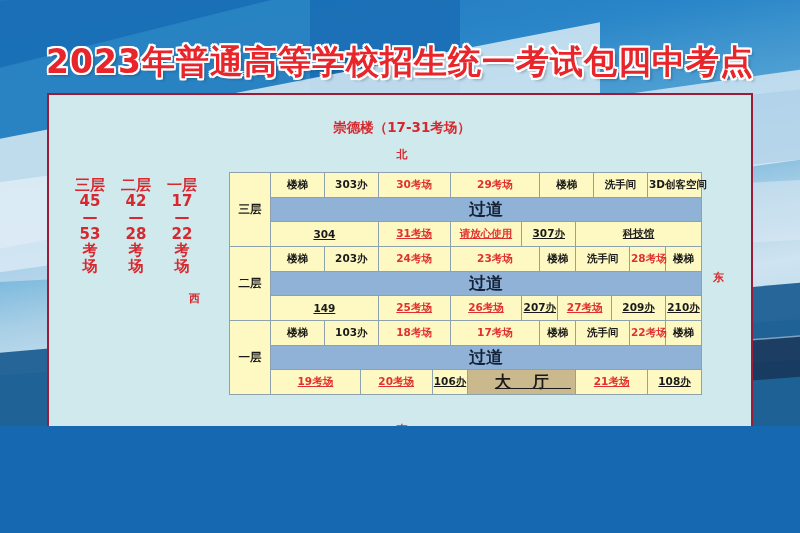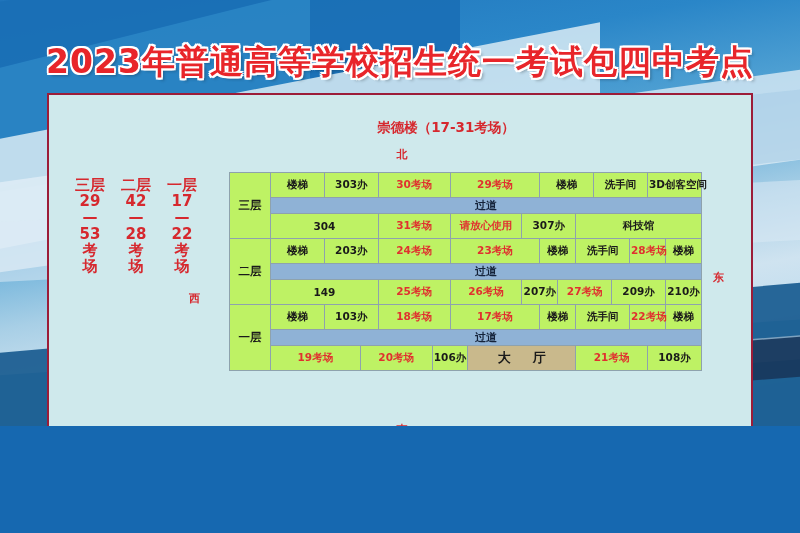--- a/index.html
+++ b/index.html
@@ -49,21 +49,21 @@
 
   
   .panel{
     position:absolute;left:47px;top:93px;width:706px;height:348px;
     background:#cfe9ec;border:2px solid #9c1c38;box-sizing:border-box;
   }
   .panel-inner{position:absolute;inset:0;}
 
   .bldg-title{
     position:absolute;top:24px;left:0;width:706px;text-align:center;
-    color:#d6282e;font-size:13.5px;font-weight:bold;margin-left:44px;
+    color:#d6282e;font-size:13.5px;font-weight:bold;
   }
   .dir{position:absolute;color:#d6282e;font-size:11px;font-weight:bold;}
   .dir-n{top:52px;left:0;width:706px;text-align:center;}
   .dir-s{top:327px;left:0;width:706px;text-align:center;}
   .dir-w{top:196px;left:140px;}
   .dir-e{top:175px;left:664px;}
 
   
   .legend{position:absolute;left:24px;top:82px;width:124px;height:190px;
     display:flex;flex-direction:row-reverse;justify-content:flex-start;gap:16px;}
@@ -71,34 +71,34 @@
     display:flex;flex-direction:column;align-items:center;
     color:#d6282e;font-size:15px;font-weight:bold;line-height:1.08;
   }
   .leg-col span{display:block;}
 
   
   .tbl{position:absolute;left:180px;top:77px;border-collapse:collapse;
        width:473px;table-layout:fixed;}
   .tbl td{
     border:1px solid #8ea2ad;
-    background:#bef264;
+    background:#fef9c3;
     font-size:10.5px;color:#1a1a1a;
     text-align:center;vertical-align:middle;
     height:24px;padding:0 1px;white-space:nowrap;
     font-weight:bold;
   }
   .tbl td.floor{width:38px;font-size:11.5px;}
   .tbl td.exam{color:#e0312f;}
   .tbl td.corridor{
-    background:#8fb2d6;color:#15233a;font-size:11px;font-weight:bold;height:15px;
-  }
-  .tbl td.hall{background:#c9b98c;font-size:13px;letter-spacing:22px;
+    background:#8fb2d6;color:#15233a;font-size:17px;font-weight:bold;height:15px;
+  }
+  .tbl td.hall{background:#c9b98c;font-size:16px;letter-spacing:22px;
     text-indent:22px;color:#1a1a1a;}
-  .tbl tr.block-end td{border-bottom:1px solid #8ea2ad;}
+  .tbl tr.block-end td{border-bottom:1px solid #8ea2ad;text-decoration:underline;}
 
   .midgate{
     position:absolute;left:461px;top:407px;width:120px;height:15px;
     background:#f7ca97;border:1px solid #b08a5a;box-sizing:border-box;
     font-size:10px;font-weight:bold;color:#1a1a1a;
     display:flex;align-items:center;justify-content:center;z-index:5;
   }
 
   
   .slogan{
@@ -154,21 +154,21 @@
         <div class="leg-col">
           <span>二层</span>
           <span>42</span>
           <span>—</span>
           <span>28</span>
           <span>考</span>
           <span>场</span>
         </div>
         <div class="leg-col">
           <span>三层</span>
-          <span>29</span>
+          <span>45</span>
           <span>—</span>
           <span>53</span>
           <span>考</span>
           <span>场</span>
         </div>
       </div>
 
       <table class="tbl">
         <tbody id="tbl-body">
             <tr>

